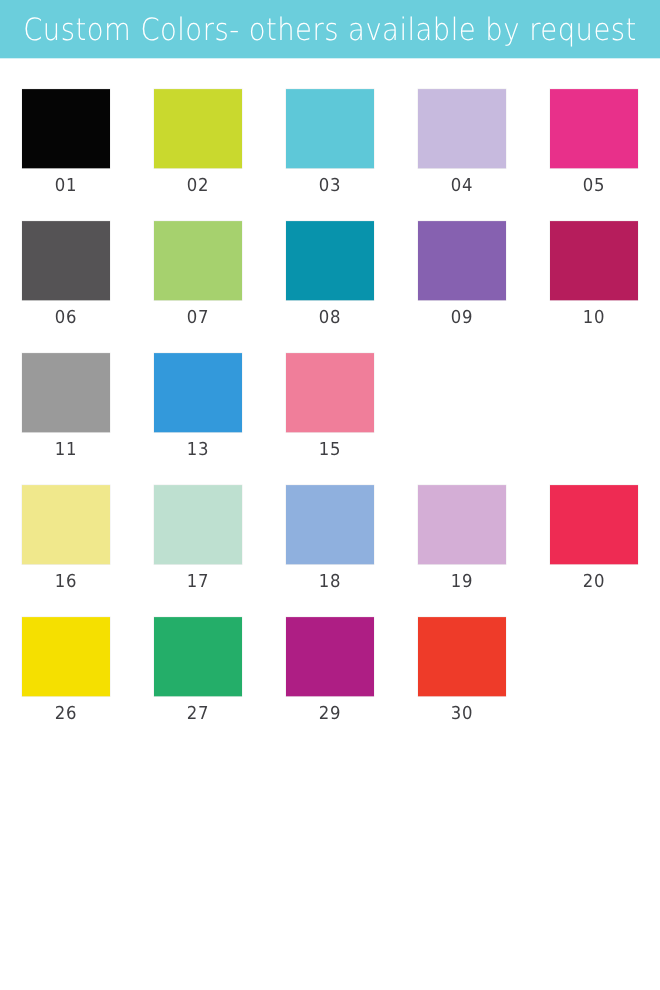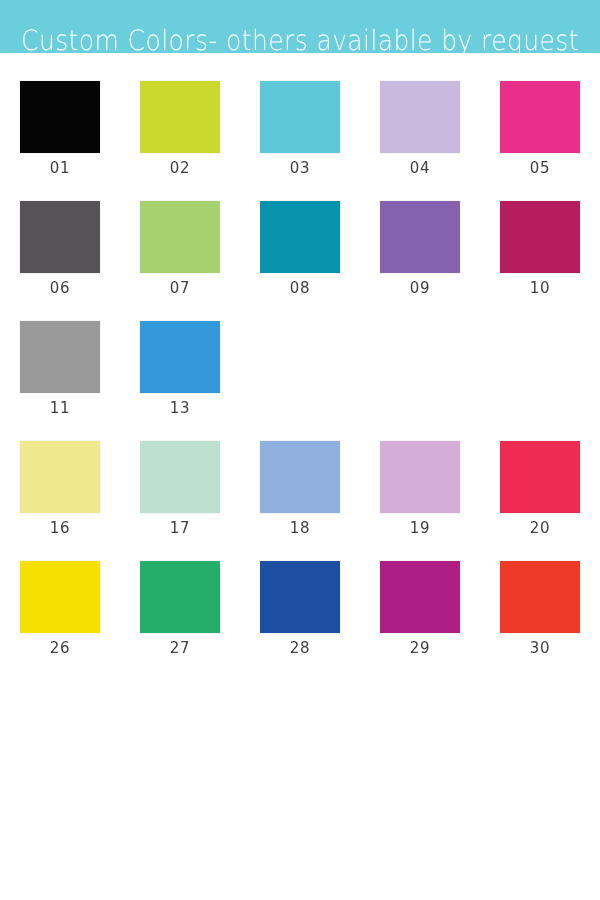--- a/index.html
+++ b/index.html
@@ -23,21 +23,21 @@
   }
 
   
   #header-banner {
     position: absolute;
     top: 0;
     left: 0;
     width: 600px;
     height: 53px;
     display: flex;
-    align-items: flex-end;
+    align-items: center;
     justify-content: center;
     box-sizing: border-box;
   }
   #header-title {
     color: #ffffff;
     font-family: "DejaVu Sans", sans-serif;
     font-size: 25px;
     font-weight: 300;
     letter-spacing: 0.4px;
     line-height: 1;
@@ -150,20 +150,24 @@
       </div>
       <div class="swatch-row">
         <div class="swatch-cell">
           <div class="swatch-chip" style="background: rgb(154, 154, 154);"></div>
           <div class="swatch-label" style="color: rgb(63, 63, 67);">11</div>
         </div>
         <div class="swatch-cell">
           <div class="swatch-chip" style="background: rgb(51, 153, 219);"></div>
           <div class="swatch-label" style="color: rgb(63, 63, 67);">13</div>
         </div>
+        <div class="swatch-cell">
+          <div class="swatch-chip" style="background: rgb(240, 126, 154);"></div>
+          <div class="swatch-label" style="color: rgb(63, 63, 67);">15</div>
+        </div>
       </div>
       <div class="swatch-row">
         <div class="swatch-cell">
           <div class="swatch-chip" style="background: rgb(240, 232, 140);"></div>
           <div class="swatch-label" style="color: rgb(63, 63, 67);">16</div>
         </div>
         <div class="swatch-cell">
           <div class="swatch-chip" style="background: rgb(190, 224, 208);"></div>
           <div class="swatch-label" style="color: rgb(63, 63, 67);">17</div>
         </div>
@@ -183,24 +187,20 @@
       <div class="swatch-row">
         <div class="swatch-cell">
           <div class="swatch-chip" style="background: rgb(245, 224, 0);"></div>
           <div class="swatch-label" style="color: rgb(63, 63, 67);">26</div>
         </div>
         <div class="swatch-cell">
           <div class="swatch-chip" style="background: rgb(36, 174, 105);"></div>
           <div class="swatch-label" style="color: rgb(63, 63, 67);">27</div>
         </div>
         <div class="swatch-cell">
-          <div class="swatch-chip" style="background: rgb(29, 80, 162);"></div>
-          <div class="swatch-label" style="color: rgb(63, 63, 67);">28</div>
-        </div>
-        <div class="swatch-cell">
           <div class="swatch-chip" style="background: rgb(174, 30, 132);"></div>
           <div class="swatch-label" style="color: rgb(63, 63, 67);">29</div>
         </div>
         <div class="swatch-cell">
           <div class="swatch-chip" style="background: rgb(238, 59, 41);"></div>
           <div class="swatch-label" style="color: rgb(63, 63, 67);">30</div>
         </div>
       </div>
     </div>
 

